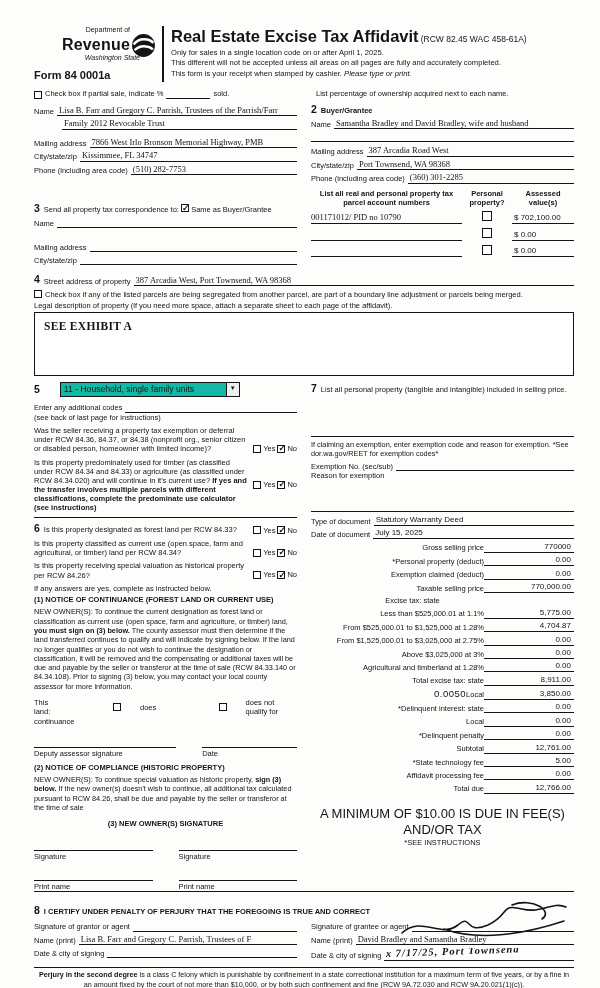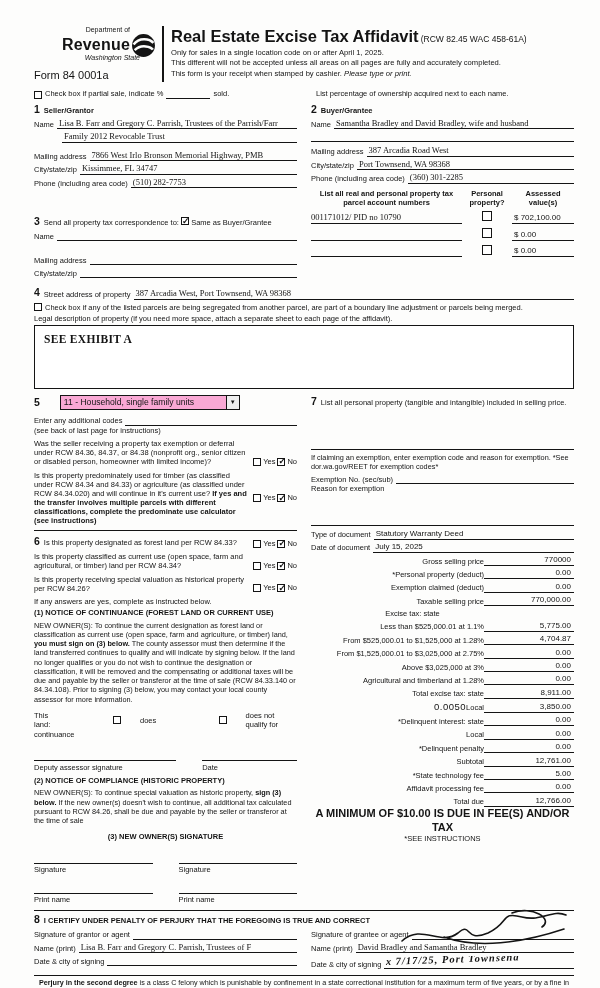--- a/index.html
+++ b/index.html
@@ -20,21 +20,21 @@
 .fln{flex:1;border-bottom:1px solid #141414;min-height:10px;font-size:8.5px;padding:0 2px;line-height:1.12;white-space:nowrap;overflow:hidden}
 .sans8{font-family:"Liberation Sans",sans-serif;font-size:8px}
 
 .hdr{display:flex;align-items:stretch}
 .lgblk{width:122px;flex:none}
 .deptline{font-size:7px;text-align:right;padding-right:26px}
 .revline{display:flex;align-items:center;justify-content:flex-end;margin-top:-2px}
 .revword{font-weight:bold;font-size:16px;letter-spacing:.2px}
 .swirl{width:25px;height:25px;margin-left:1px;flex:none}
 .waline{font-style:italic;font-size:7px;text-align:right;padding-right:16px;margin-top:-4px}
-.formno{font-weight:normal;font-size:11px;margin-top:6px}
+.formno{font-weight:bold;font-size:11px;margin-top:6px}
 .hdr-div{width:2px;background:#141414;margin:0 7px 0 6px}
 .ttlblk{flex:1}
 .ttl{font-weight:bold;font-size:16.5px}
 .ttlref{font-size:8.5px}
 .sub{font-size:7.6px;margin-top:1px}
 
 .partial{display:flex;justify-content:space-between;align-items:flex-end;margin-top:7px}
 .p-left{display:flex;align-items:flex-end;gap:3px}
 .blank40{display:inline-block;width:44px;border-bottom:1px solid #141414;height:9px}
 .p-right{width:258px}
@@ -53,21 +53,21 @@
 .pc-cbc{width:50px;text-align:center}
 .pc-val{width:62px;border-bottom:1px solid #141414;font-size:8px;padding-left:2px}
 
 .located{display:flex;align-items:center;gap:5px;margin-top:3px}
 .county-box{width:186px;border:1.3px solid #141414;font-weight:bold;font-size:9px;padding:1.5px 2px 1.5px 13px;background:#fff}
 .locnote{font-style:italic;font-weight:bold}
 .cbrow{display:flex;gap:3px;margin-top:3.5px;align-items:flex-start}
 .legal-box{border:1.2px solid #141414;height:64px;padding:6px 9px;margin-top:1px;background:#fff}
 .exhibit{font-family:"Liberation Serif",serif;font-weight:bold;font-size:11.5px;letter-spacing:.3px}
 
-.dd{display:inline-flex;border:1.6px solid #141414;width:180px;height:15px;align-items:center;margin-left:16px;background:#f9a8d4}
+.dd{display:inline-flex;border:1.6px solid #141414;width:180px;height:15px;align-items:center;margin-left:16px;background:#14b8a6}
 .dd-text{flex:1;font-size:8.6px;padding-left:3px;white-space:nowrap;overflow:hidden}
 .dd-btn{width:13px;align-self:stretch;border-left:1.2px solid #141414;font-size:6px;display:flex;align-items:center;justify-content:center;background:#eee}
 .q{display:flex;margin-top:4px}
 .q-txt{flex:1;padding-right:4px;line-height:1.22}
 .q-ans{white-space:nowrap;align-self:flex-end;display:flex;align-items:center;gap:2px}
 .hrL{border-top:1px solid #141414;margin-top:5px}
 .para{margin-top:3px;font-size:7.3px;line-height:1.27}
 .land{display:flex;gap:19px;margin-top:7px;align-items:center}
 .land .sp1{width:18px}.land .sp2{width:30px}
 .sigrow{display:flex;gap:26px;margin-top:13px}
@@ -76,24 +76,24 @@
 .siglb{margin-top:1.5px}
 .c3{text-align:center;font-weight:bold;margin-top:7px}
 
 .spacer36{height:36px}
 .spacer26{height:26px}
 .amt{display:flex;align-items:flex-end;margin-top:2.4px}
 .alb{margin-left:auto;white-space:nowrap}
 .aln{width:90px;border-bottom:1px solid #141414;text-align:right;font-size:8px;padding-right:3px;flex:none;min-height:10px}
 .amt-h{text-align:center;margin-top:3px;padding-right:60px}
 .rate{font-size:9.5px;letter-spacing:.5px}
-.min-b{font-weight:bold;text-align:center;font-size:11px;margin-top:0}
+.min-b{font-weight:normal;text-align:center;font-size:13px;margin-top:12px}
 .min-i{text-align:center;font-size:7.5px}
 
-.sec8{margin-top:5px;border-top:1px solid #141414;padding-top:2px}
+.sec8{border-top:1px solid #141414;padding-top:12px}
 .sec8 .cols{margin-top:1px}
 .scrawl{position:absolute;right:2px;top:-24px;width:180px;height:48px;pointer-events:none}
 .hand{display:inline-block;font-family:"Liberation Serif",serif;font-style:italic;font-weight:bold;font-size:10.5px;transform:rotate(-2deg);transform-origin:left bottom;letter-spacing:1px;border-bottom:none}
 
 .perj{border-top:1.8px solid #141414;margin-top:6px;padding-top:2.5px;font-size:7.2px;text-align:center;line-height:1.3}
 </style>
 </head>
 <body>
 
 <div class="page">
@@ -129,21 +129,20 @@
       <span class="cb"></span>
       <span>Check box if partial sale, indicate %</span>
       <span class="blank40"></span>
       <span>sold.</span>
     </div>
     <div class="p-right">List percentage of ownership acquired next to each name.</div>
   </div>
 
   <div class="cols mt4">
     <div class="col">
-      <div><span class="sec-num">1</span><span class="sec-t">Seller/Grantor</span></div>
       <div class="frow">
           <span class="flb">Name</span>
           <span class="fln serif">Lisa B. Farr and Gregory C. Parrish, Trustees of the Parrish/Farr</span>
         </div>
       <div class="frow">
           <span class="fln serif ind">Family 2012 Revocable Trust</span>
         </div>
       <div class="frow mt8">
           <span class="flb">Mailing address</span>
           <span class="fln serif">7866 West Irlo Bronson Memorial Highway, PMB</span>

